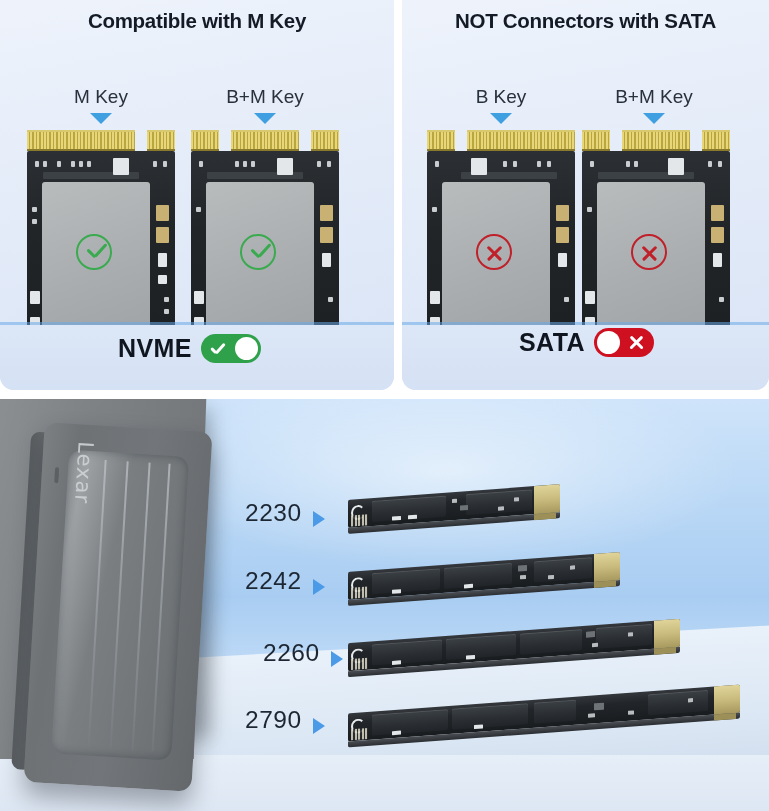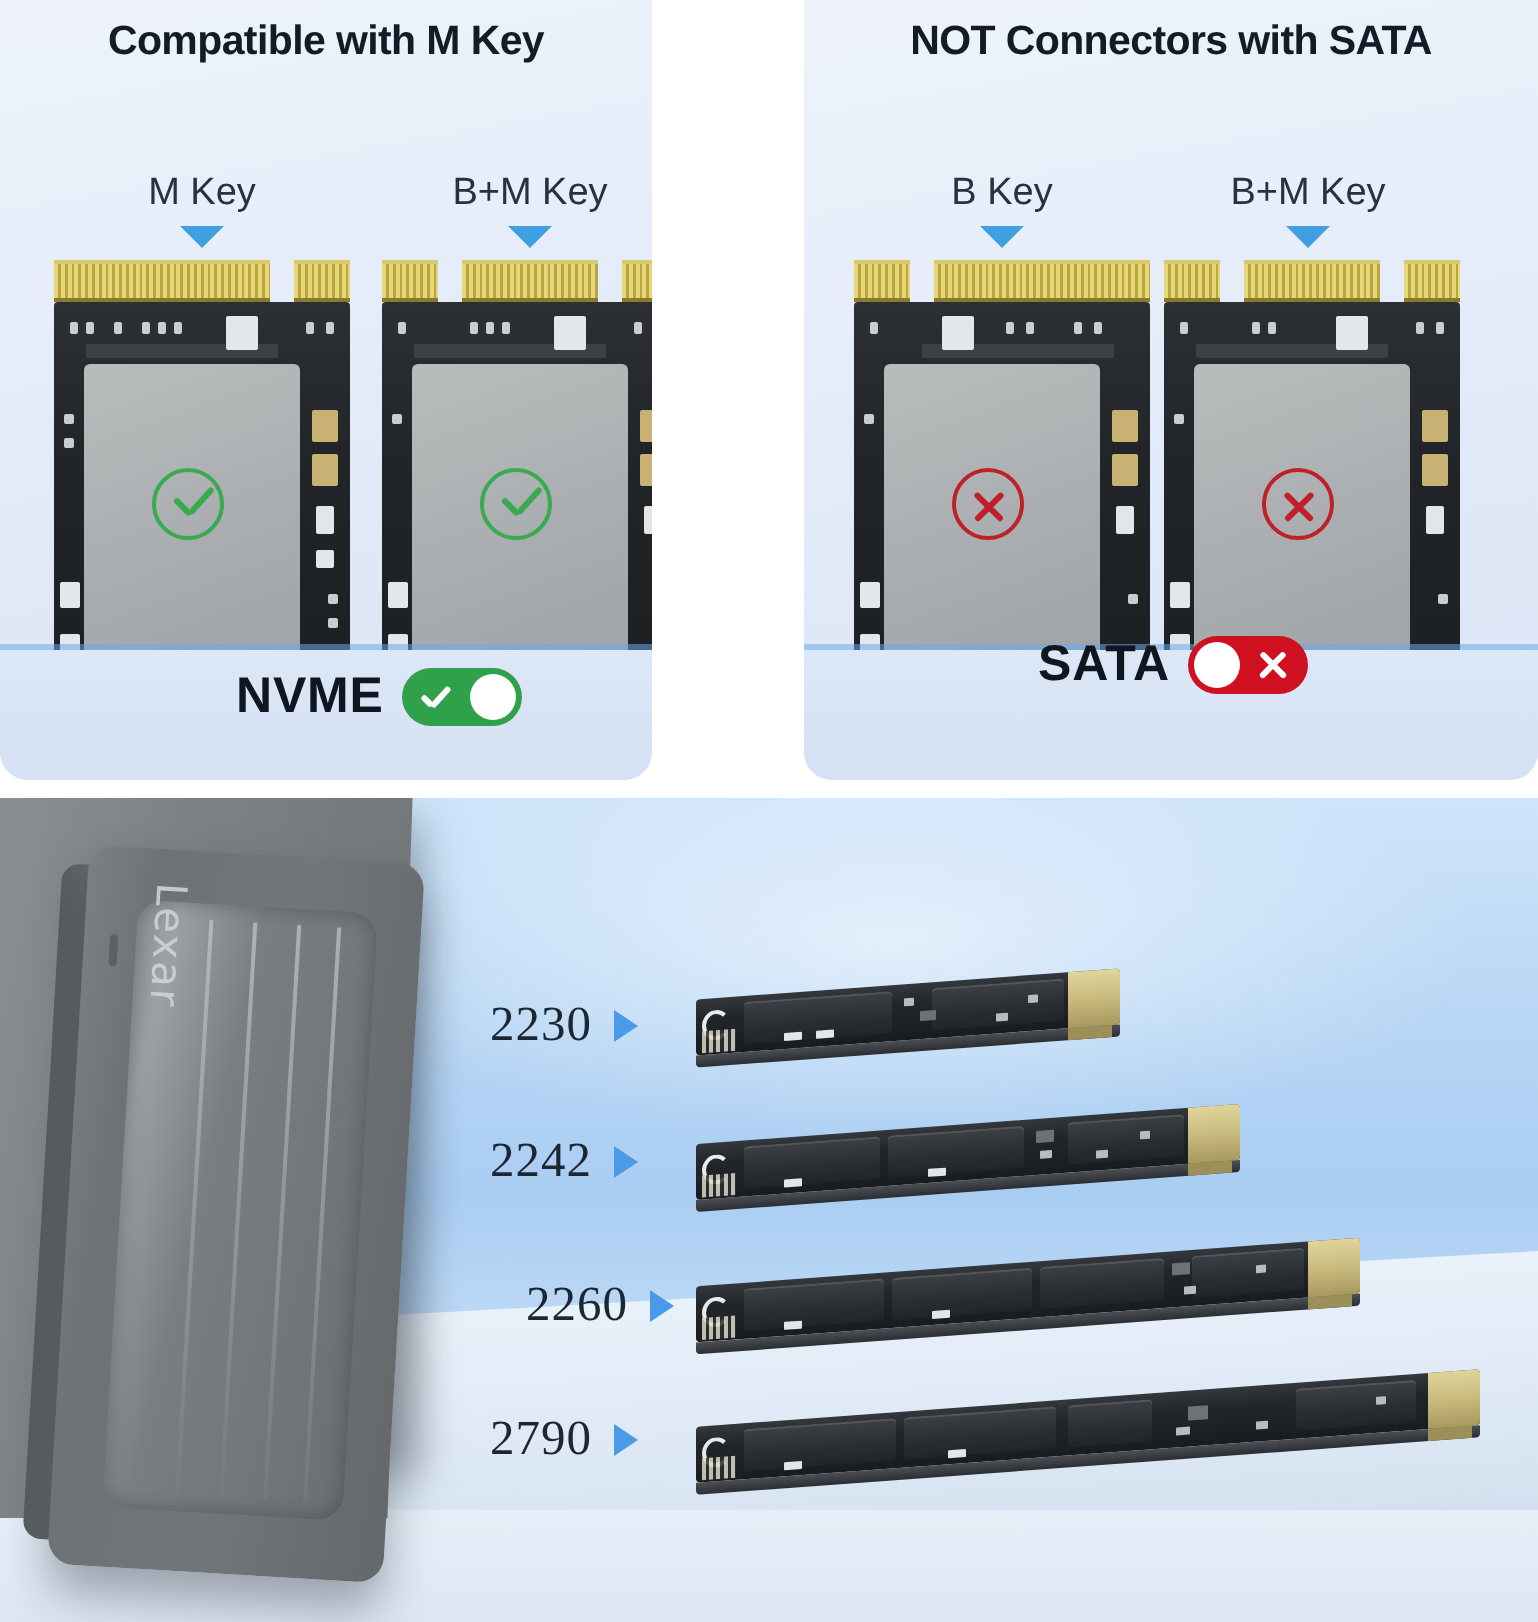--- a/index.html
+++ b/index.html
@@ -7,21 +7,21 @@
     font-family:"Liberation Sans", sans-serif; overflow:hidden; }
 
   #root { position:relative; width:769px; height:811px; background:#fff; }
 
   
   #top-area { position:absolute; left:0; top:0; width:769px; height:396px; background:#ffffff; }
 
   .panel { position:absolute; top:0; height:390px; border-radius:0 0 14px 14px;
     background:linear-gradient(170deg,#eef3fb 0%, #e4ecf9 45%, #dfe8f7 72%, #d9e4f5 100%);
     overflow:hidden; }
-  #panel-nvme { left:0; width:326px; }
+  #panel-nvme { left:0; width:394px; }
   #panel-sata { left:402px; width:367px; }
 
   .panel-title { position:absolute; left:0; right:0; text-align:center;
     font-weight:bold; color:#141b26; letter-spacing:-0.3px; line-height:1.18; }
   #panel-nvme .panel-title { top:9px; font-size:20.5px; }
   #panel-sata .panel-title { top:9px; font-size:20.5px; }
 
   .key-label { position:absolute; font-size:19px; color:#29313d; white-space:nowrap;
     text-align:center; font-weight:400; }
 
@@ -127,21 +127,21 @@
     box-shadow:inset 0 0 10px rgba(30,35,40,.35); }
   .fin { position:absolute; top:8px; bottom:8px; width:1.5px;
     background:linear-gradient(180deg,rgba(190,195,200,.75),rgba(120,126,132,.4)); }
   #enc-logo { position:absolute; left:-13px; top:36px; width:110px; text-align:center;
     transform:rotate(90deg); transform-origin:center; color:#cfd3d6; font-size:21px;
     letter-spacing:1px; opacity:.9; font-family:"DejaVu Sans", sans-serif; }
   #enc-led { position:absolute; left:13px; top:44px; width:4px; height:10px;
     border-radius:2px; background:#5c6063; box-shadow:0 6px 0 #5c6063; }
 
   
-  .size-row { position:absolute; display:flex; align-items:center;font-family:Liberation Serif, serif; }
+  .size-row { position:absolute; display:flex; align-items:flex-end; }
   .size-label { font-size:24.5px; color:#1d2733; letter-spacing:.5px; }
   .arrow-right { width:0; height:0; margin-left:11px;
     border-top:8px solid transparent; border-bottom:8px solid transparent;
     border-left:12px solid #4a9ae8; }
 
   
   .stick { position:absolute; height:34px; transform:skewY(-4.2deg); }
   .stick-top { position:absolute; left:0; top:0; right:0; height:28px; border-radius:2px;
     background:linear-gradient(180deg,#34383c 0%, #22262a 35%, #191c1f 100%); }
   .stick-edge { position:absolute; left:0; right:0; top:28px; height:6px;
@@ -322,21 +322,21 @@
           <div class="smw" style="left:3px;top:140px;width:10px;height:13px;"></div>
           <div class="smw" style="left:3px;top:166px;width:10px;height:13px;"></div>
           <div class="sm" style="left:5px;top:56px;width:5px;height:5px;"></div>
           <div class="sm" style="left:137px;top:146px;width:5px;height:5px;"></div>
         </div>
       </div>
 
       <div class="ground" style="top:322px;"></div>
       <div class="ground-fill" style="top:325px; height:65px;"></div>
 
-      <div class="verdict" style="left:117px; top:318px;">
+      <div class="verdict" style="left:117px; top:328px;">
         <span class="verdict-text">SATA</span>
         <span class="toggle off">
           <span class="knob"></span>
           <span class="tmark cross"></span>
         </span>
       </div>
     </div>
   </div>
 
   <div id="bottom-area">

